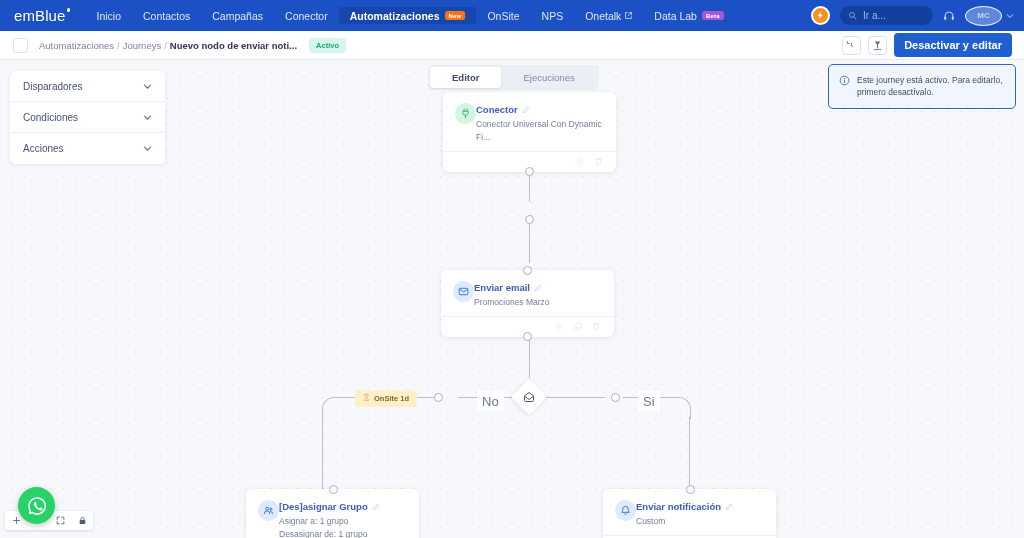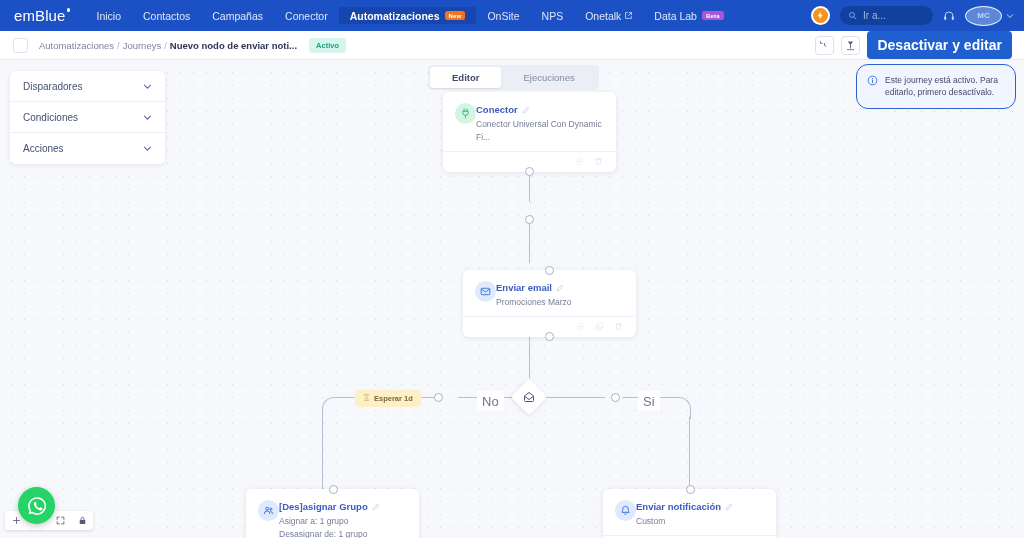--- a/index.html
+++ b/index.html
@@ -87,21 +87,21 @@
   }
   .crumb-right {
     position: absolute; right: 12px; display: flex; align-items: center; gap: 7px;
   }
   .icobtn {
     width: 19px; height: 19px; border-radius: 4px;
     border: 1px solid #dde1ed; background: #fff;
     display: flex; align-items: center; justify-content: center; cursor: pointer;
   }
   .primary-btn {
-    background: #1f5fd0; color: #fff; font-size: 14px; font-weight: bold;
+    background: #1f5fd0; color: #fff; font-size: 11px; font-weight: bold;
     border-radius: 4px; padding: 6px 10px; cursor: pointer; border: none;
     font-family: "Liberation Sans", sans-serif;
   }
 
   
   .canvas {
     position: absolute; top: 60px; left: 0; width: 1024px; height: 478px;
     background-color: #f7f8fb;
     background-image: radial-gradient(#d4d8e6 0.9px, transparent 0.9px);
     background-size: 13px 13px; background-position: 5px 6px;
@@ -128,22 +128,22 @@
     display: flex; background: #eceef5; border-radius: 4px; padding: 2px;
   }
   .tab {
     font-size: 9.5px; color: #8288a6; padding: 5px 22px; border-radius: 3px; cursor: pointer;
   }
   .tab.active { background: #ffffff; color: #3d4companion; color: #3d4costa; color: #414a6e; font-weight: bold;
     box-shadow: 0 1px 2px rgba(40,50,90,.10); }
 
   
   .infobox {
-    position: absolute; right: 8px; top: 4px; width: 160px;
-    background: #f0f5ff; border: 1px solid #2d62cf; border-radius: 12px;
+    position: absolute; right: 8px; top: 4px; width: 188px;
+    background: #f0f5ff; border: 1px solid #2d62cf; border-radius: 5px;
     padding: 9px 10px; display: flex; gap: 7px;
   }
   .infobox p { font-size: 8.5px; color: #3d4costa; color: #3e4companion; color: #424a6b; line-height: 1.45; }
 
   
   .node {
     position: absolute; background: #ffffff; border-radius: 6px;
     box-shadow: 0 1px 5px rgba(45,55,95,.11);
   }
   .node-body { display: flex; padding: 11px 12px 7px; }
@@ -415,21 +415,21 @@
           <circle cx="12" cy="12" r="3.2" fill="none" stroke="#e2e5ee" stroke-width="2"></circle>
           <path d="M12 2.2v3M12 18.8v3M2.2 12h3M18.8 12h3M5.1 5.1l2.1 2.1M16.8 16.8l2.1 2.1M18.9 5.1l-2.1 2.1M7.2 16.8l-2.1 2.1" stroke="#e2e5ee" stroke-width="2" stroke-linecap="round"></path>
         </svg>
         <svg width="9" height="9" viewBox="0 0 24 24">
           <path d="M4 6h16M9.5 6V3.5h5V6M6.5 6l1 14h9l1-14" fill="none" stroke="#e2e5ee" stroke-width="2" stroke-linecap="round" stroke-linejoin="round"></path>
         </svg>
       </div>
       <div class="port bot"></div>
     </div>
 
-    <div class="node" style="left:463px; top:210px; width:173px;">
+    <div class="node" style="left:441px; top:210px; width:173px;">
       <div class="node-body">
         <div class="node-ico ico-blue">
           <svg width="11" height="11" viewBox="0 0 24 24">
             <rect x="2.5" y="5" width="19" height="14" rx="2.5" fill="none" stroke="#2f6fd8" stroke-width="2"></rect>
             <path d="M3.5 7 12 13l8.5-6" fill="none" stroke="#2f6fd8" stroke-width="2" stroke-linecap="round" stroke-linejoin="round"></path>
           </svg>
         </div>
         <div class="node-txt">
           <div class="node-title">
             <span>Enviar email</span>
@@ -470,21 +470,21 @@
     <div class="label-chip" style="left:605px; top:331px;">Si</div>
     <div class="dot-port" style="left:434px; top:333px;"></div>
     <div class="dot-port" style="left:611px; top:333px;"></div>
 
     <div class="wait-chip" style="left:355px; top:330px;">
       <span>
         <svg width="7" height="7" viewBox="0 0 24 24">
           <path d="M6 2h12M6 22h12M7 2v4l5 6-5 6v4M17 2v4l-5 6 5 6v4" fill="none" stroke="#c8a33a" stroke-width="2" stroke-linecap="round" stroke-linejoin="round"></path>
         </svg>
       </span>
-      <span>Esperar 1d</span>
+      <span>OnSite 1d</span>
     </div>
 
     <div class="node" style="left:246px; top:429px; width:173px;">
       <div class="node-body">
         <div class="node-ico ico-blue">
           <svg width="11" height="11" viewBox="0 0 24 24">
             <circle cx="9" cy="8" r="3.2" fill="none" stroke="#2f6fd8" stroke-width="2"></circle>
             <path d="M2.8 19a6.2 6.2 0 0 1 12.4 0" fill="none" stroke="#2f6fd8" stroke-width="2" stroke-linecap="round"></path>
             <circle cx="17.2" cy="9.2" r="2.4" fill="none" stroke="#2f6fd8" stroke-width="2"></circle>
             <path d="M17 14.2a5 5 0 0 1 4.2 4.3" fill="none" stroke="#2f6fd8" stroke-width="2" stroke-linecap="round"></path>

